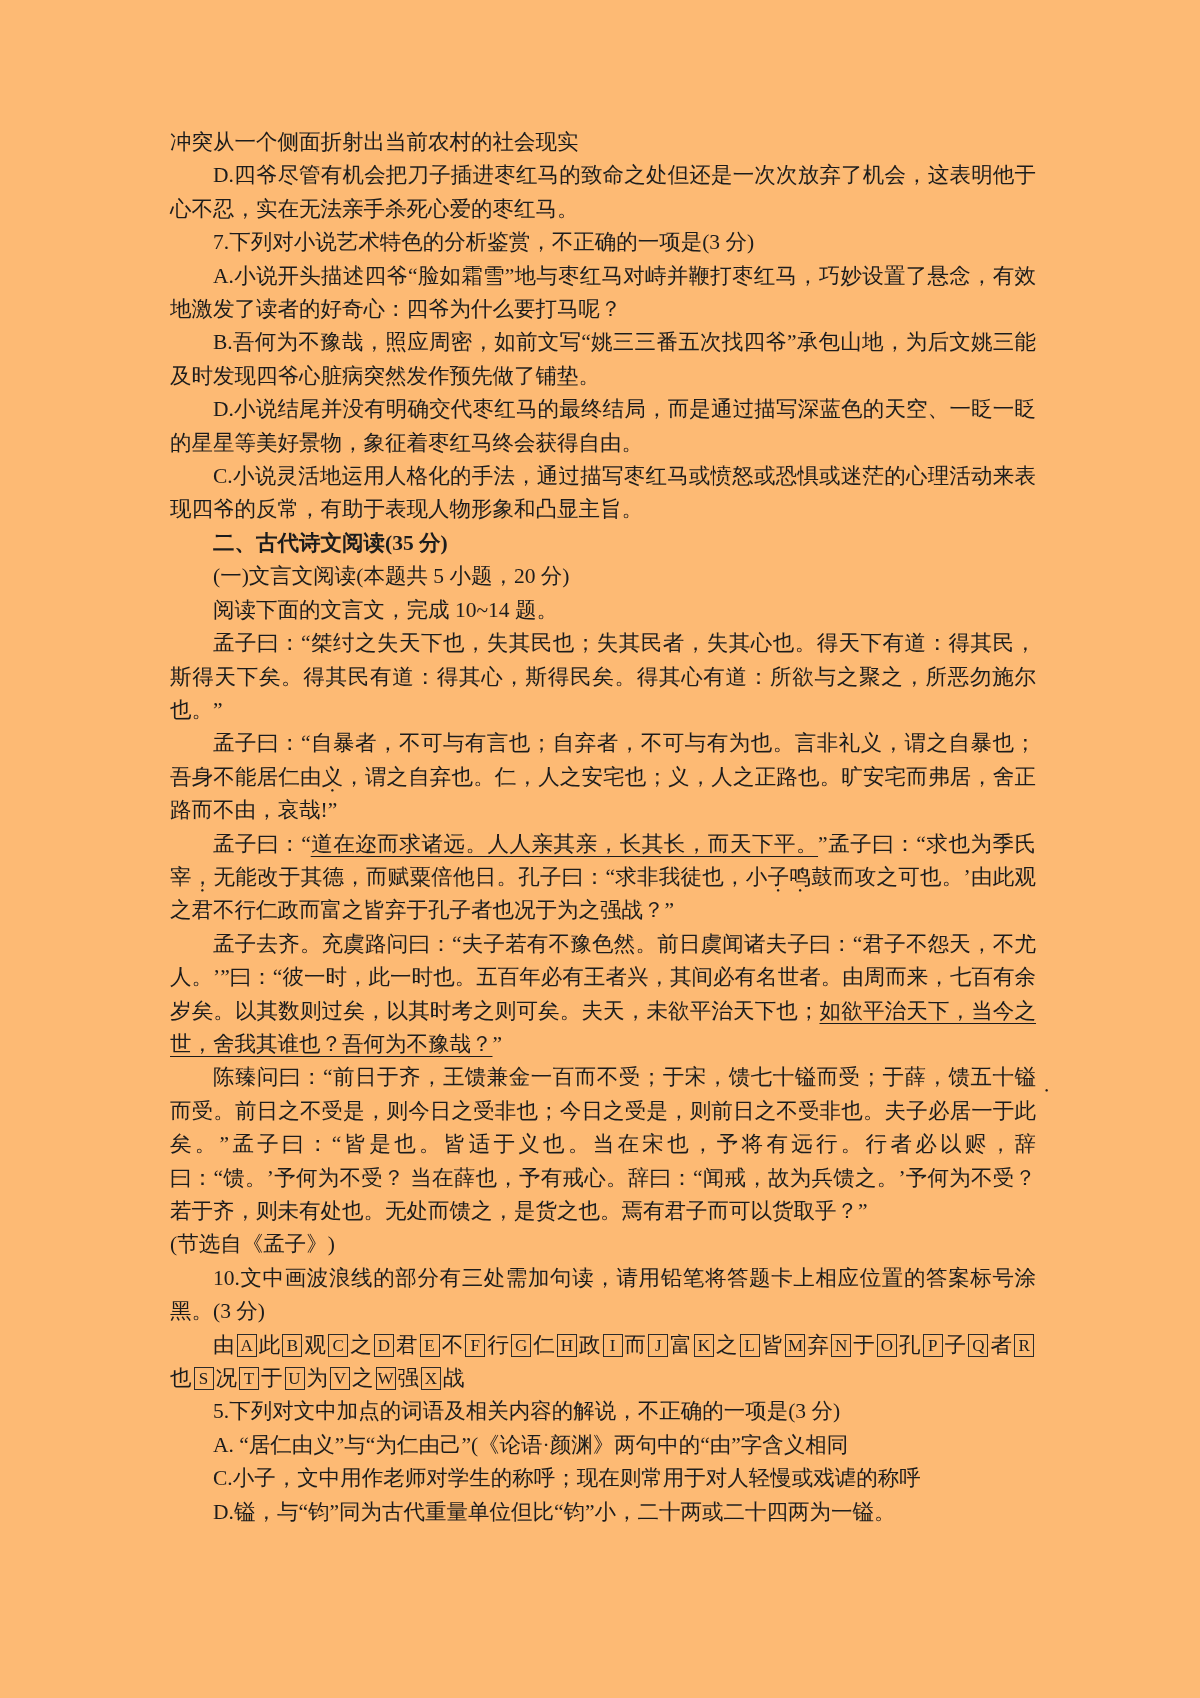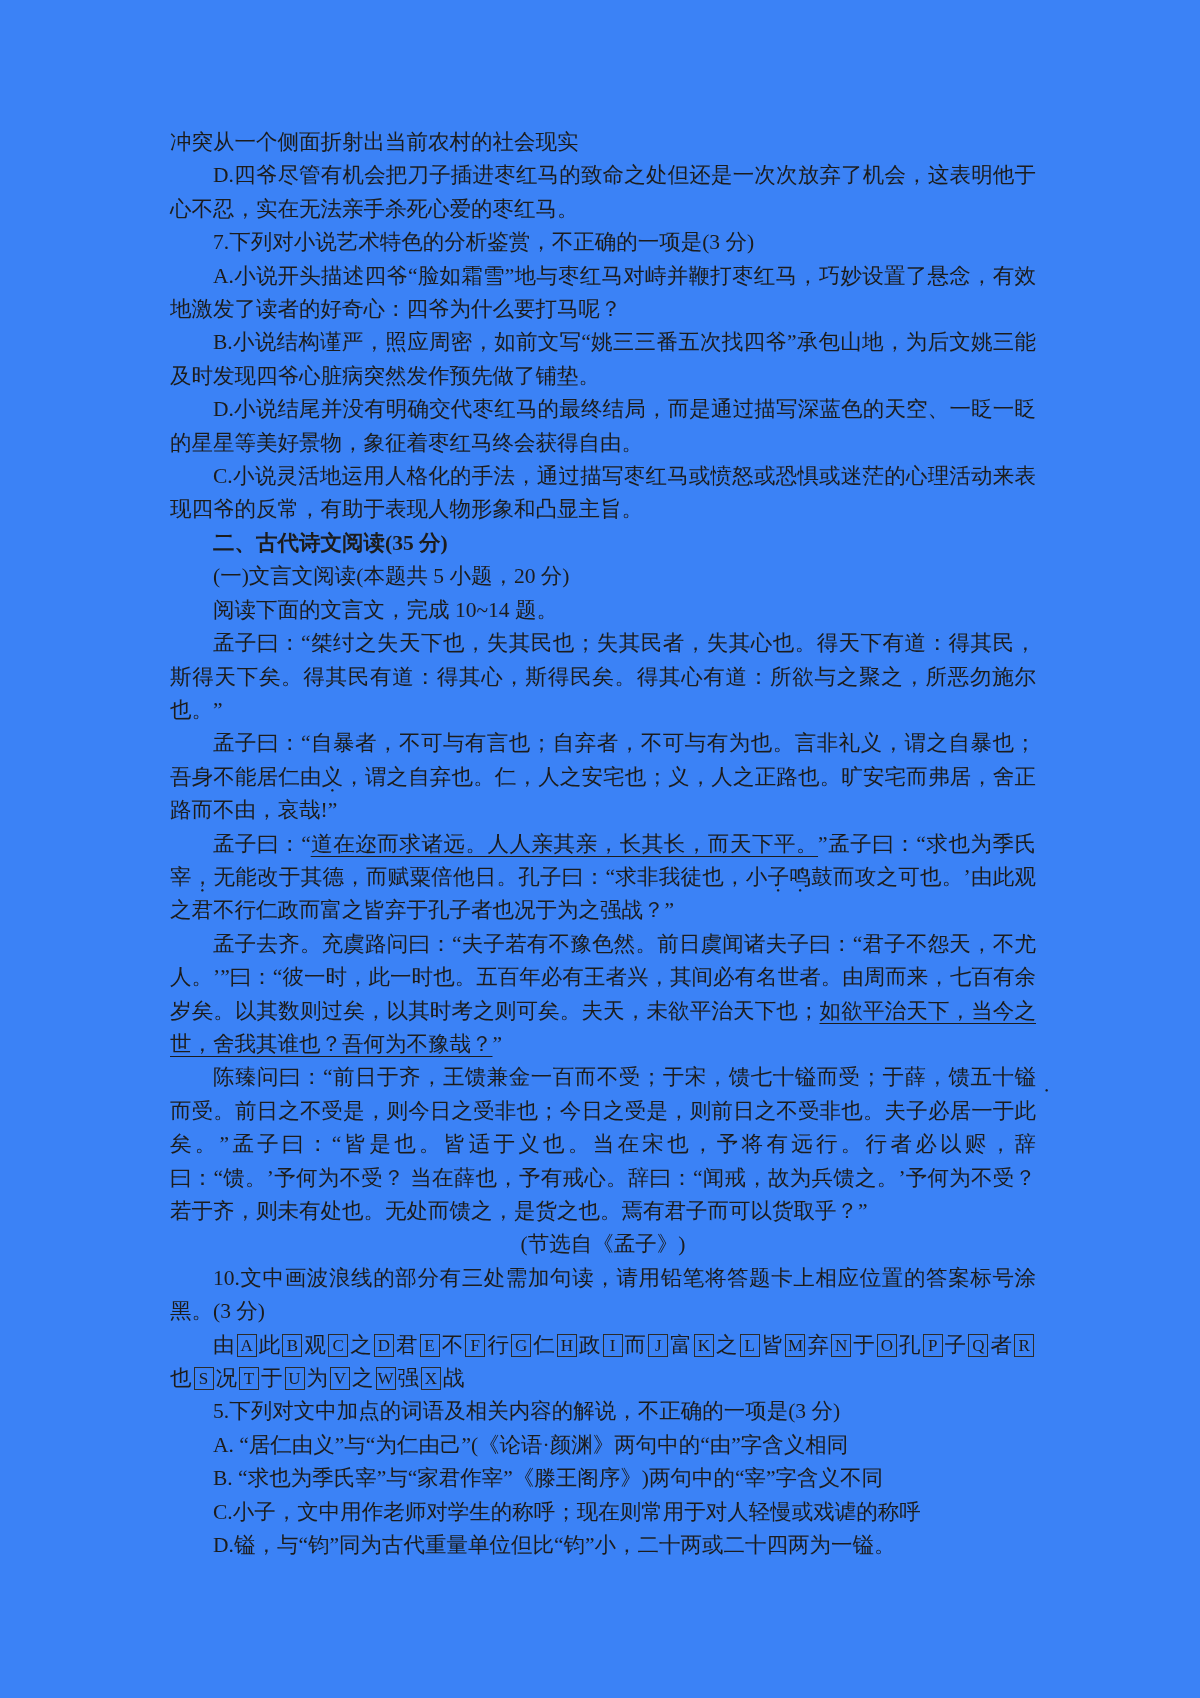--- a/index.html
+++ b/index.html
@@ -2,38 +2,38 @@
 <html><head>
 <meta charset="utf-8">
 <style>
   * { margin: 0; padding: 0; box-sizing: border-box; }
   html, body { background: #e8e8e8; }
   .page {
     position: relative;
     width: 1200px;
     height: 1698px;
     margin: 0 auto;
-    background: #3b82f6;
+    background: #fdba74;
     overflow: hidden;
     font-family: "Liberation Serif", "DejaVu Serif", serif;
     color: #1c1c1c;
   }
   .doc {
     position: absolute;
     left: 170px;
     top: 126px;
     width: 866px;
     font-size: 21.5px;
     line-height: 33.4px;
     text-align: justify;
   }
   p.para { text-indent: 2em; }
   p.noindent { text-indent: 0; }
   p.bold { font-weight: bold; }
-  p.right { text-align: center; text-indent: 0; }
+  p.right { text-align: left; text-indent: 0; }
   .wavy {
     text-decoration-style: wavy;
     text-decoration-thickness: 1px;
     text-underline-offset: 5px;
   }
   .uline {
     text-decoration: underline;
     text-decoration-thickness: 1px;
     text-underline-offset: 5px;
     margin-top: 33px;
@@ -63,33 +63,32 @@
 </style>
 </head>
 <body>
 
 <div class="page">
   <div class="doc">
       <p class="para noindent"><span>冲突从一个侧面折射出当前农村的社会现实</span></p>
       <p class="para"><span>D.四爷尽管有机会把刀子插进枣红马的致命之处但还是一次次放弃了机会，这表明他于心不忍，实在无法亲手杀死心爱的枣红马。</span></p>
       <p class="para"><span>7.下列对小说艺术特色的分析鉴赏，不正确的一项是(3 分)</span></p>
       <p class="para"><span>A.小说开头描述四爷“脸如霜雪”地与枣红马对峙并鞭打枣红马，巧妙设置了悬念，有效地激发了读者的好奇心：四爷为什么要打马呢？</span></p>
-      <p class="para"><span>B.小说结构谨严，照应周密，如前文写“姚三三番五次找四爷”承包山地，为后文姚三能及时发现四爷心脏病突然发作预先做了铺垫。</span></p>
+      <p class="para"><span>B.吾何为不豫哉，照应周密，如前文写“姚三三番五次找四爷”承包山地，为后文姚三能及时发现四爷心脏病突然发作预先做了铺垫。</span></p>
       <p class="para"><span>D.小说结尾并没有明确交代枣红马的最终结局，而是通过描写深蓝色的天空、一眨一眨的星星等美好景物，象征着枣红马终会获得自由。</span></p>
       <p class="para"><span>C.小说灵活地运用人格化的手法，通过描写枣红马或愤怒或恐惧或迷茫的心理活动来表现四爷的反常，有助于表现人物形象和凸显主旨。</span></p>
       <p class="para bold"><span>二、古代诗文阅读(35 分)</span></p>
       <p class="para"><span>(一)文言文阅读(本题共 5 小题，20 分)</span></p>
       <p class="para"><span>阅读下面的文言文，完成 10~14 题。</span></p>
       <p class="para"><span>孟子曰：“桀纣之失天下也，失其民也；失其民者，失其心也。得天下有道：得其民，斯得天下矣。得其民有道：得其心，斯得民矣。得其心有道：所欲与之聚之，所恶勿施尔也。”</span></p>
       <p class="para"><span>孟子曰：“自暴者，不可与有言也；自弃者，不可与有为也。言非礼义，谓之自暴也；吾身不能居仁</span><span class="emdot">由</span><span>义，谓之自弃也。仁，人之安宅也；义，人之正路也。旷安宅而弗居，舍正路而不由，哀哉!”</span></p>
       <p class="para"><span>孟子曰：“</span><span class="uline">道在迩而求诸远。人人亲其亲，长其长，而天下平。</span><span>”孟子曰：“求也为季氏</span><span class="emdot">宰</span><span>，无能改于其德，而赋粟倍他日。孔子曰：“求非我徒也，</span><span class="emdot">小</span><span class="emdot">子</span><span>鸣鼓而攻之可也。’由此观</span><span class="wavy">之君不行仁政而富之皆弃于孔子者也况于为之强战？</span><span>”</span></p>
       <p class="para"><span>孟子去齐。充虞路问曰：“夫子若有不豫色然。前日虞闻诸夫子曰：“君子不怨天，不尤人。’”曰：“彼一时，此一时也。五百年必有王者兴，其间必有名世者。由周而来，七百有余岁矣。以其数则过矣，以其时考之则可矣。夫天，未欲平治天下也；</span><span class="uline">如欲平治天下，当今之世，舍我其谁也？吾何为不豫哉？</span><span>”</span></p>
       <p class="para"><span>陈臻问曰：“前日于齐，王馈兼金一百而不受；于宋，馈七十镒而受；于薛，馈五十</span><span class="emdot">镒</span><span>而受。前日之不受是，则今日之受非也；今日之受是，则前日之不受非也。夫子必居一于此矣。”孟子曰：“皆是也。皆适于义也。当在宋也，予将有远行。行者必以赆，辞曰：“馈。’予何为不受？ 当在薛也，予有戒心。辞曰：“闻戒，故为兵馈之。’予何为不受？ 若于齐，则未有处也。无处而馈之，是货之也。焉有君子而可以货取乎？”</span></p>
       <p class="para right"><span>(节选自《孟子》)</span></p>
       <p class="para"><span>10.文中画波浪线的部分有三处需加句读，请用铅笔将答题卡上相应位置的答案标号涂黑。(3 分)</span></p>
       <p class="para"><span>由</span><span class="boxed">A</span><span>此</span><span class="boxed">B</span><span>观</span><span class="boxed">C</span><span>之</span><span class="boxed">D</span><span>君</span><span class="boxed">E</span><span>不</span><span class="boxed">F</span><span>行</span><span class="boxed">G</span><span>仁</span><span class="boxed">H</span><span>政</span><span class="boxed">I</span><span>而</span><span class="boxed">J</span><span>富</span><span class="boxed">K</span><span>之</span><span class="boxed">L</span><span>皆</span><span class="boxed">M</span><span>弃</span><span class="boxed">N</span><span>于</span><span class="boxed">O</span><span>孔</span><span class="boxed">P</span><span>子</span><span class="boxed">Q</span><span>者</span><span class="boxed">R</span><span>也</span><span class="boxed">S</span><span>况</span><span class="boxed">T</span><span>于</span><span class="boxed">U</span><span>为</span><span class="boxed">V</span><span>之</span><span class="boxed">W</span><span>强</span><span class="boxed">X</span><span>战</span></p>
       <p class="para"><span>5.下列对文中加点的词语及相关内容的解说，不正确的一项是(3 分)</span></p>
       <p class="para"><span>A. “居仁由义”与“为仁由己”(《论语·颜渊》两句中的“由”字含义相同</span></p>
-      <p class="para"><span>B. “求也为季氏宰”与“家君作宰”《滕王阁序》)两句中的“宰”字含义不同</span></p>
       <p class="para"><span>C.小子，文中用作老师对学生的称呼；现在则常用于对人轻慢或戏谑的称呼</span></p>
       <p class="para"><span>D.镒，与“钧”同为古代重量单位但比“钧”小，二十两或二十四两为一镒。</span></p>
     </div>
 </div>
 
 </body></html>

